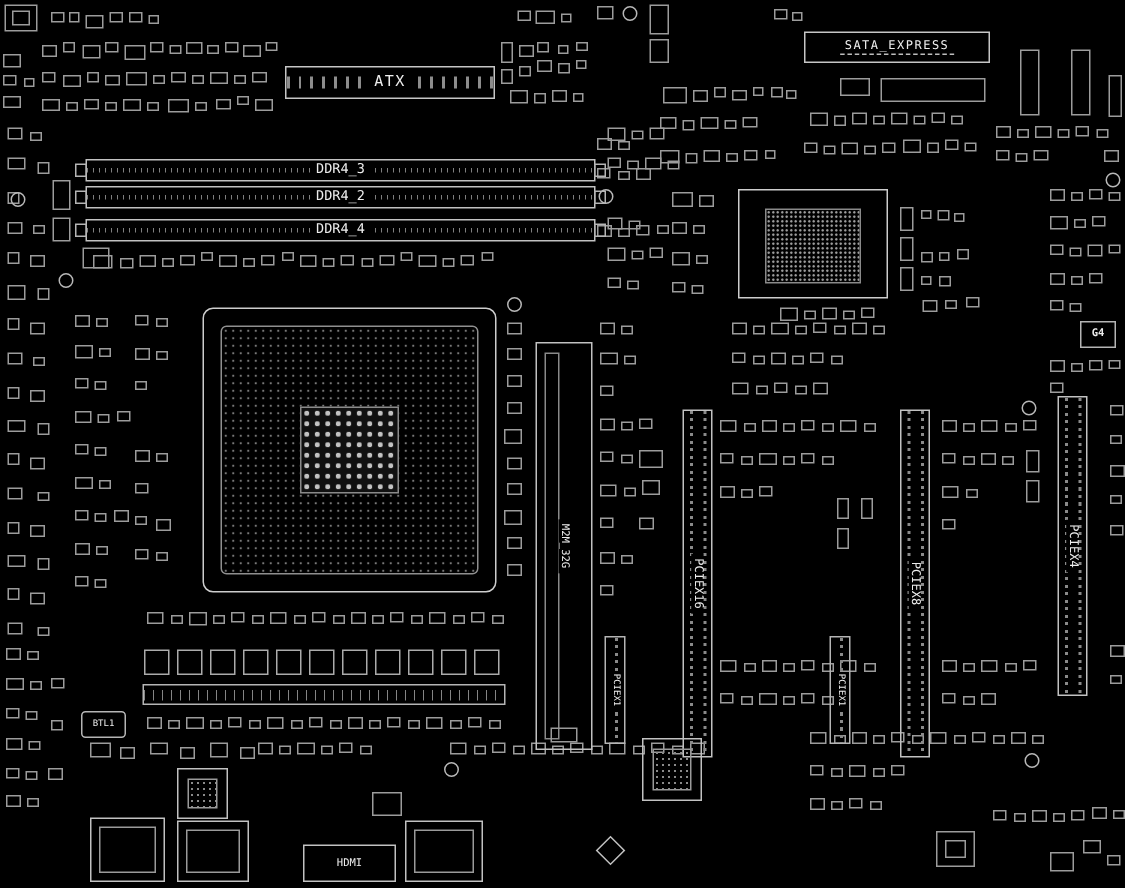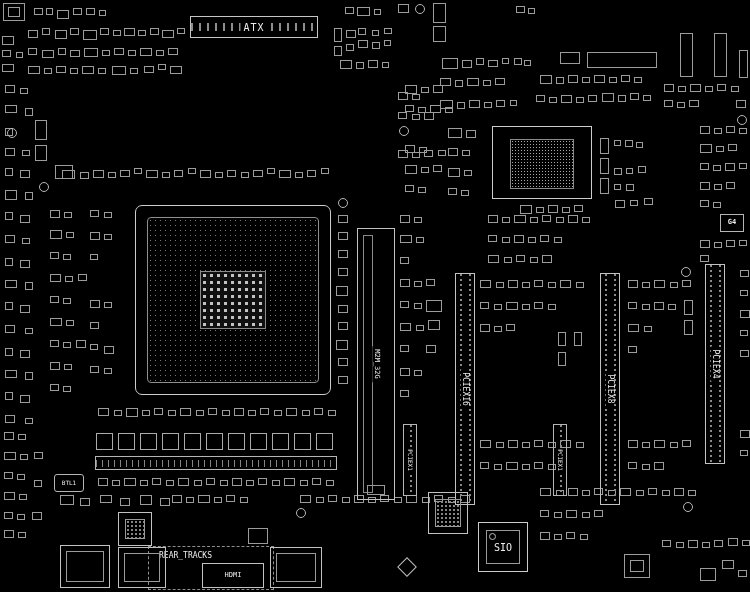--- a/index.html
+++ b/index.html
@@ -10,21 +10,21 @@
   
   .sr{position:absolute;border:1px solid #9c9c9c;}
   .hole{position:absolute;width:10px;height:10px;border:1px solid #b8b8b8;border-radius:50%;}
   .vrm{position:absolute;top:433px;width:17px;height:17px;border:1px solid #ababab;}
   
   .lbl{position:absolute;left:50%;top:50%;transform:translate(-50%,-50%);background:#000;
        padding:0 3px;white-space:nowrap;line-height:1.1;}
   .vlbl{position:absolute;left:50%;top:50%;transform:translate(-50%,-50%);background:#000;
         padding:3px 0;writing-mode:vertical-rl;white-space:nowrap;line-height:1.05;}
   
-  .atx{position:absolute;left:190px;top:16px;width:128px;height:22px;border:1px solid #c6c6c6;
+  .atx{position:absolute;left:190px;top:44px;width:140px;height:22px;border:1px solid #c6c6c6;
        background:repeating-linear-gradient(90deg,#8d8d8d 0 2px,transparent 2px 8px);
        background-size:100% 8px;background-position:0 center;background-repeat:no-repeat;}
   .atx .lbl{font-size:10px;letter-spacing:1px;}
   .sataexp{position:absolute;left:536px;top:21px;width:124px;height:21px;border:1px solid #c6c6c6;}
   .sataexp .lbl{font-size:8px;letter-spacing:1px;border-bottom:1px dashed #bdbdbd;padding-bottom:1px;}
   .dimm{position:absolute;left:57px;width:340px;height:15px;border:1px solid #c2c2c2;
         background:repeating-linear-gradient(90deg,#7f7f7f 0 1px,transparent 1px 4px);
         background-size:100% 3px;background-position:0 center;background-repeat:no-repeat;}
   .dimm::before,.dimm::after{content:"";position:absolute;top:2px;bottom:2px;width:6px;border:1px solid #b5b5b5;}
   .dimm::before{left:-8px;} .dimm::after{right:-8px;}
@@ -595,21 +595,33 @@
       <div class="vrm" style="left: 250px;"></div>
       <div class="vrm" style="left: 272px;"></div>
       <div class="vrm" style="left: 294px;"></div>
       <div class="vrm" style="left: 316px;"></div>
     </div>
 
   <div class="atx">
     <span class="lbl">ATX</span>
   </div>
 
-
+  <div class="sataexp">
+    <span class="lbl">SATA_EXPRESS</span>
+  </div>
+
+  <div class="dimm" style="top:106px">
+    <span class="lbl">DDR4_3</span>
+  </div>
+  <div class="dimm" style="top:124px">
+    <span class="lbl">DDR4_2</span>
+  </div>
+  <div class="dimm" style="top:146px">
+    <span class="lbl">DDR4_4</span>
+  </div>
 
   <div class="cpu">
     <div class="cpu-pins"></div>
     <div class="cpu-die"></div>
   </div>
 
   <div class="chipset">
     <div class="chipset-die"></div>
   </div>
 
@@ -628,28 +640,22 @@
   </div>
   <div class="pcie-s" style="left:403px;top:424px">
     <span class="vlbl">PCIEX1</span>
   </div>
   <div class="pcie-s" style="left:553px;top:424px">
     <span class="vlbl">PCIEX1</span>
   </div>
 
   <div class="tickbar"></div>
 
-  <div class="sio">
-    <span class="lbl">SIO</span>
-  </div>
-
-
-  <div class="rear">
-    <span class="rlbl">REAR_TRACKS</span>
-  </div>
+
+
 
   <div class="hdmi">
     <span class="lbl">HDMI</span>
   </div>
 
   <div class="blk" style="left:60px;top:545px;width:50px;height:43px"></div>
   <div class="blk" style="left:118px;top:547px;width:48px;height:41px"></div>
   <div class="blk" style="left:270px;top:547px;width:52px;height:41px"></div>
 
   <div class="chip" style="left:118px;top:512px;width:34px;height:34px"></div>

